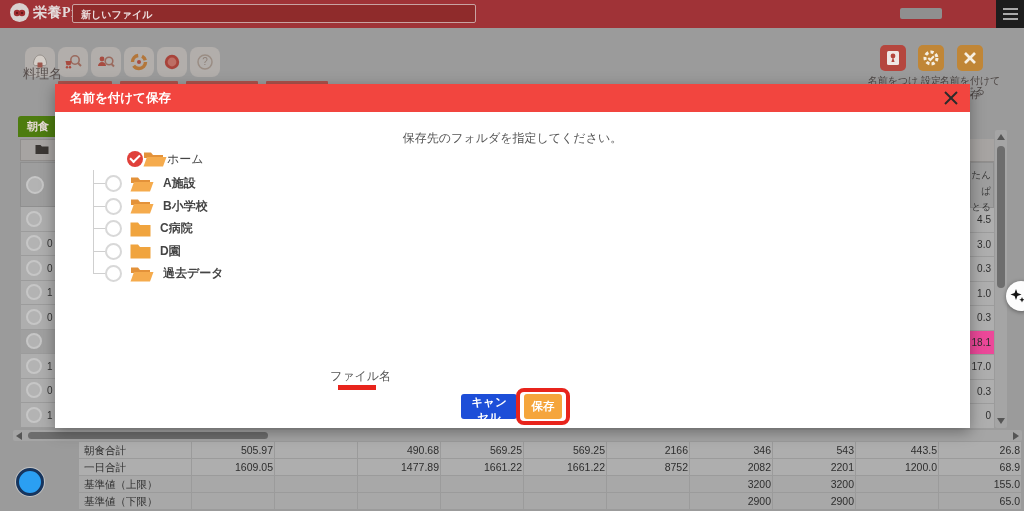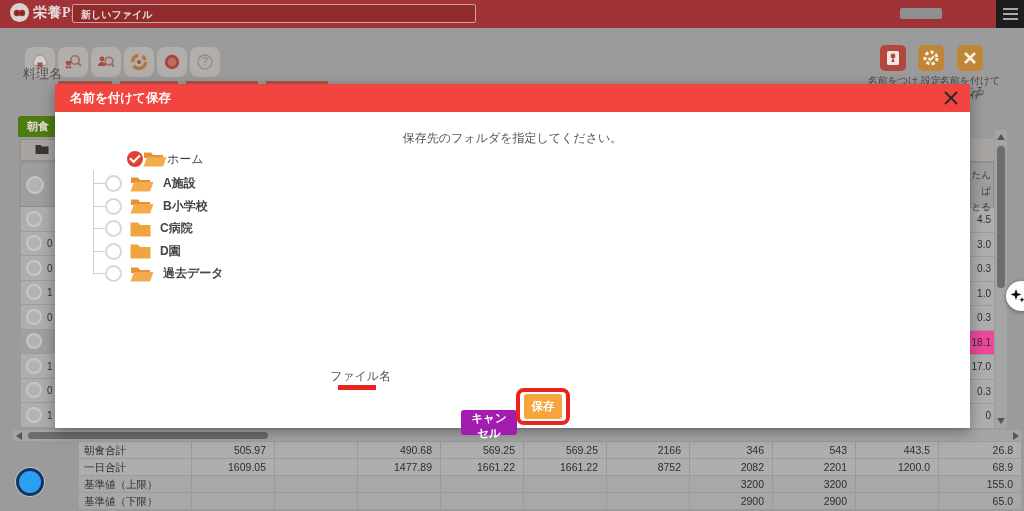--- a/index.html
+++ b/index.html
@@ -59,21 +59,21 @@
   
   .hscroll{position:absolute;left:13px;top:430px;width:1009px;height:11px;background:#a5a5a5;border-radius:2px;}
   .hthumb{position:absolute;left:15px;top:2px;width:240px;height:7px;background:#6d6d6d;border-radius:4px;}
   .tri-left{position:absolute;left:3px;top:2px;width:0;height:0;border-top:4px solid transparent;border-bottom:4px solid transparent;border-right:6px solid #555;}
   .tri-right{position:absolute;right:3px;top:2px;width:0;height:0;border-top:4px solid transparent;border-bottom:4px solid transparent;border-left:6px solid #555;}
 
   .summary{position:absolute;left:78px;top:442px;width:944px;}
   .srow{display:flex;height:17px;border-bottom:1px solid #9b9b9b;box-sizing:border-box;}
   .srow.a{background:#aeaeae;} .srow.b{background:#a8a8a8;}
   .scell{border-right:1px solid #9b9b9b;font-size:10.5px;color:#2e2e2e;line-height:16px;
-         text-align:right;padding-right:8px;box-sizing:border-box;flex:0 0 83px;overflow:hidden;white-space:nowrap;}
+         text-align:right;padding-right:1px;box-sizing:border-box;flex:0 0 83px;overflow:hidden;white-space:nowrap;}
   .scell.lbl{flex:0 0 114px;text-align:left;padding-left:5px;border-left:1px solid #9b9b9b;}
 
   
   .modal{position:absolute;left:55px;top:84px;width:915px;height:344px;background:#ffffff;
          box-shadow:0 4px 14px rgba(0,0,0,.35);}
   .modal-header{position:absolute;left:0;top:0;width:100%;height:28px;background:#f2453f;}
   .modal-title{position:absolute;left:15px;top:0;line-height:28px;color:#fff;font-size:12.5px;font-weight:bold;}
   .modal-close{position:absolute;right:11px;top:6px;width:16px;height:16px;cursor:pointer;}
   .modal-msg{position:absolute;left:0;top:46px;width:100%;text-align:center;font-size:12px;color:#555;}
 
@@ -87,21 +87,21 @@
   .radio{width:13px;height:13px;border-radius:50%;border:2px solid #d8d8d8;background:#fff;margin-right:8px;}
   .tree-child .folder{margin-right:9px;}
 
   .file-row-label{position:absolute;left:240px;top:284px;width:96px;text-align:right;font-size:12px;color:#555;}
   .file-input{position:absolute;left:286px;top:281px;width:424px;height:18px;border:1px solid #c3cbd8;border-radius:2px;
               font-size:11.5px;color:#333;padding:0 4px;box-sizing:border-box;font-family:"Liberation Sans",sans-serif;background:#fff;}
   .anno-underline{position:absolute;left:283px;top:301px;width:38px;height:5px;background:#e8241c;}
 
   .btn{position:absolute;height:25px;border:none;border-radius:3px;color:#fff;font-size:11.5px;font-weight:bold;
        font-family:"Liberation Sans",sans-serif;cursor:pointer;}
-  .btn-cancel{left:406px;top:326px;width:56px;background:#a21caf;}
+  .btn-cancel{left:406px;top:310px;width:56px;background:#1d4ed8;}
   .btn-save{left:469px;top:310px;width:38px;background:#f5a53c;}
   .anno-box{position:absolute;left:461px;top:304px;width:54px;height:37px;border:4px solid #e8241c;border-radius:8px;box-sizing:border-box;pointer-events:none;}
 
   
   .assist-blue{position:absolute;left:16px;top:468px;width:28px;height:28px;border-radius:50%;
                background:#2b9ff2;border:3px solid #16355e;box-sizing:border-box;box-shadow:0 0 0 1px rgba(255,255,255,.4);}
   .assist-spark{position:absolute;left:1006px;top:281px;width:30px;height:30px;border-radius:50%;background:#fdfdfd;
                 box-shadow:0 1px 4px rgba(0,0,0,.4);display:flex;align-items:center;justify-content:flex-start;padding-left:4px;box-sizing:border-box;}
 </style>
 </head>

